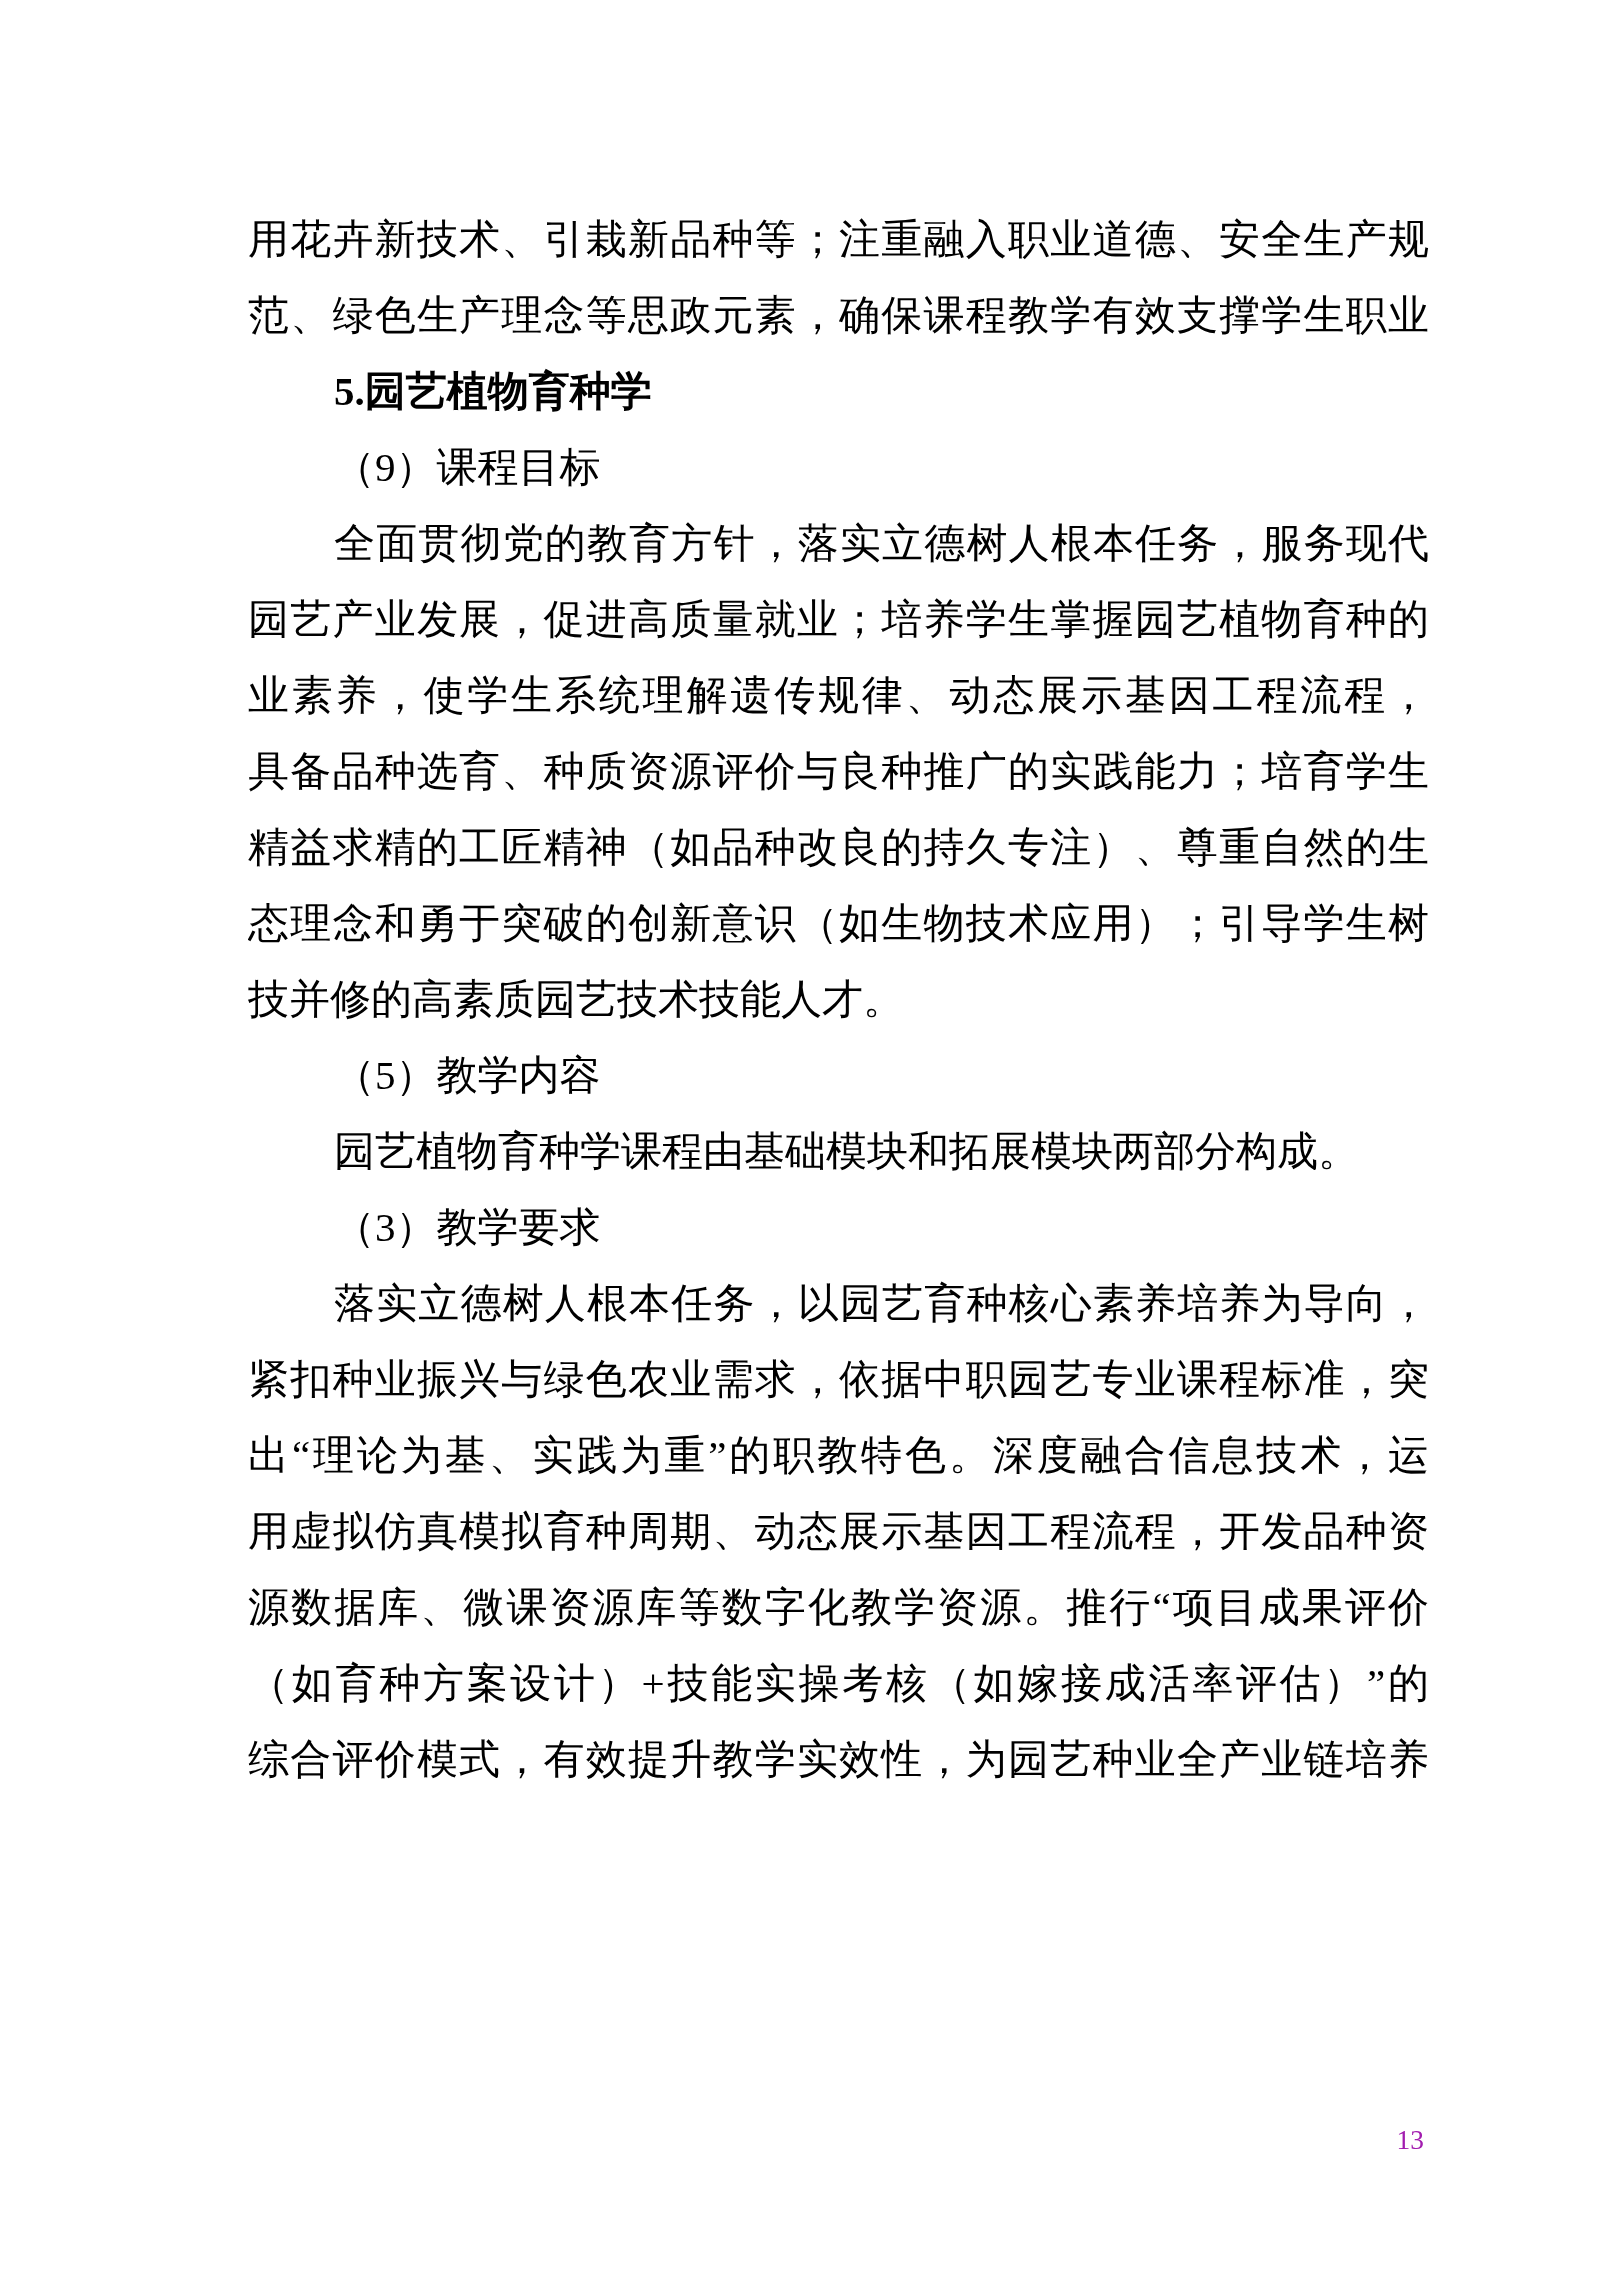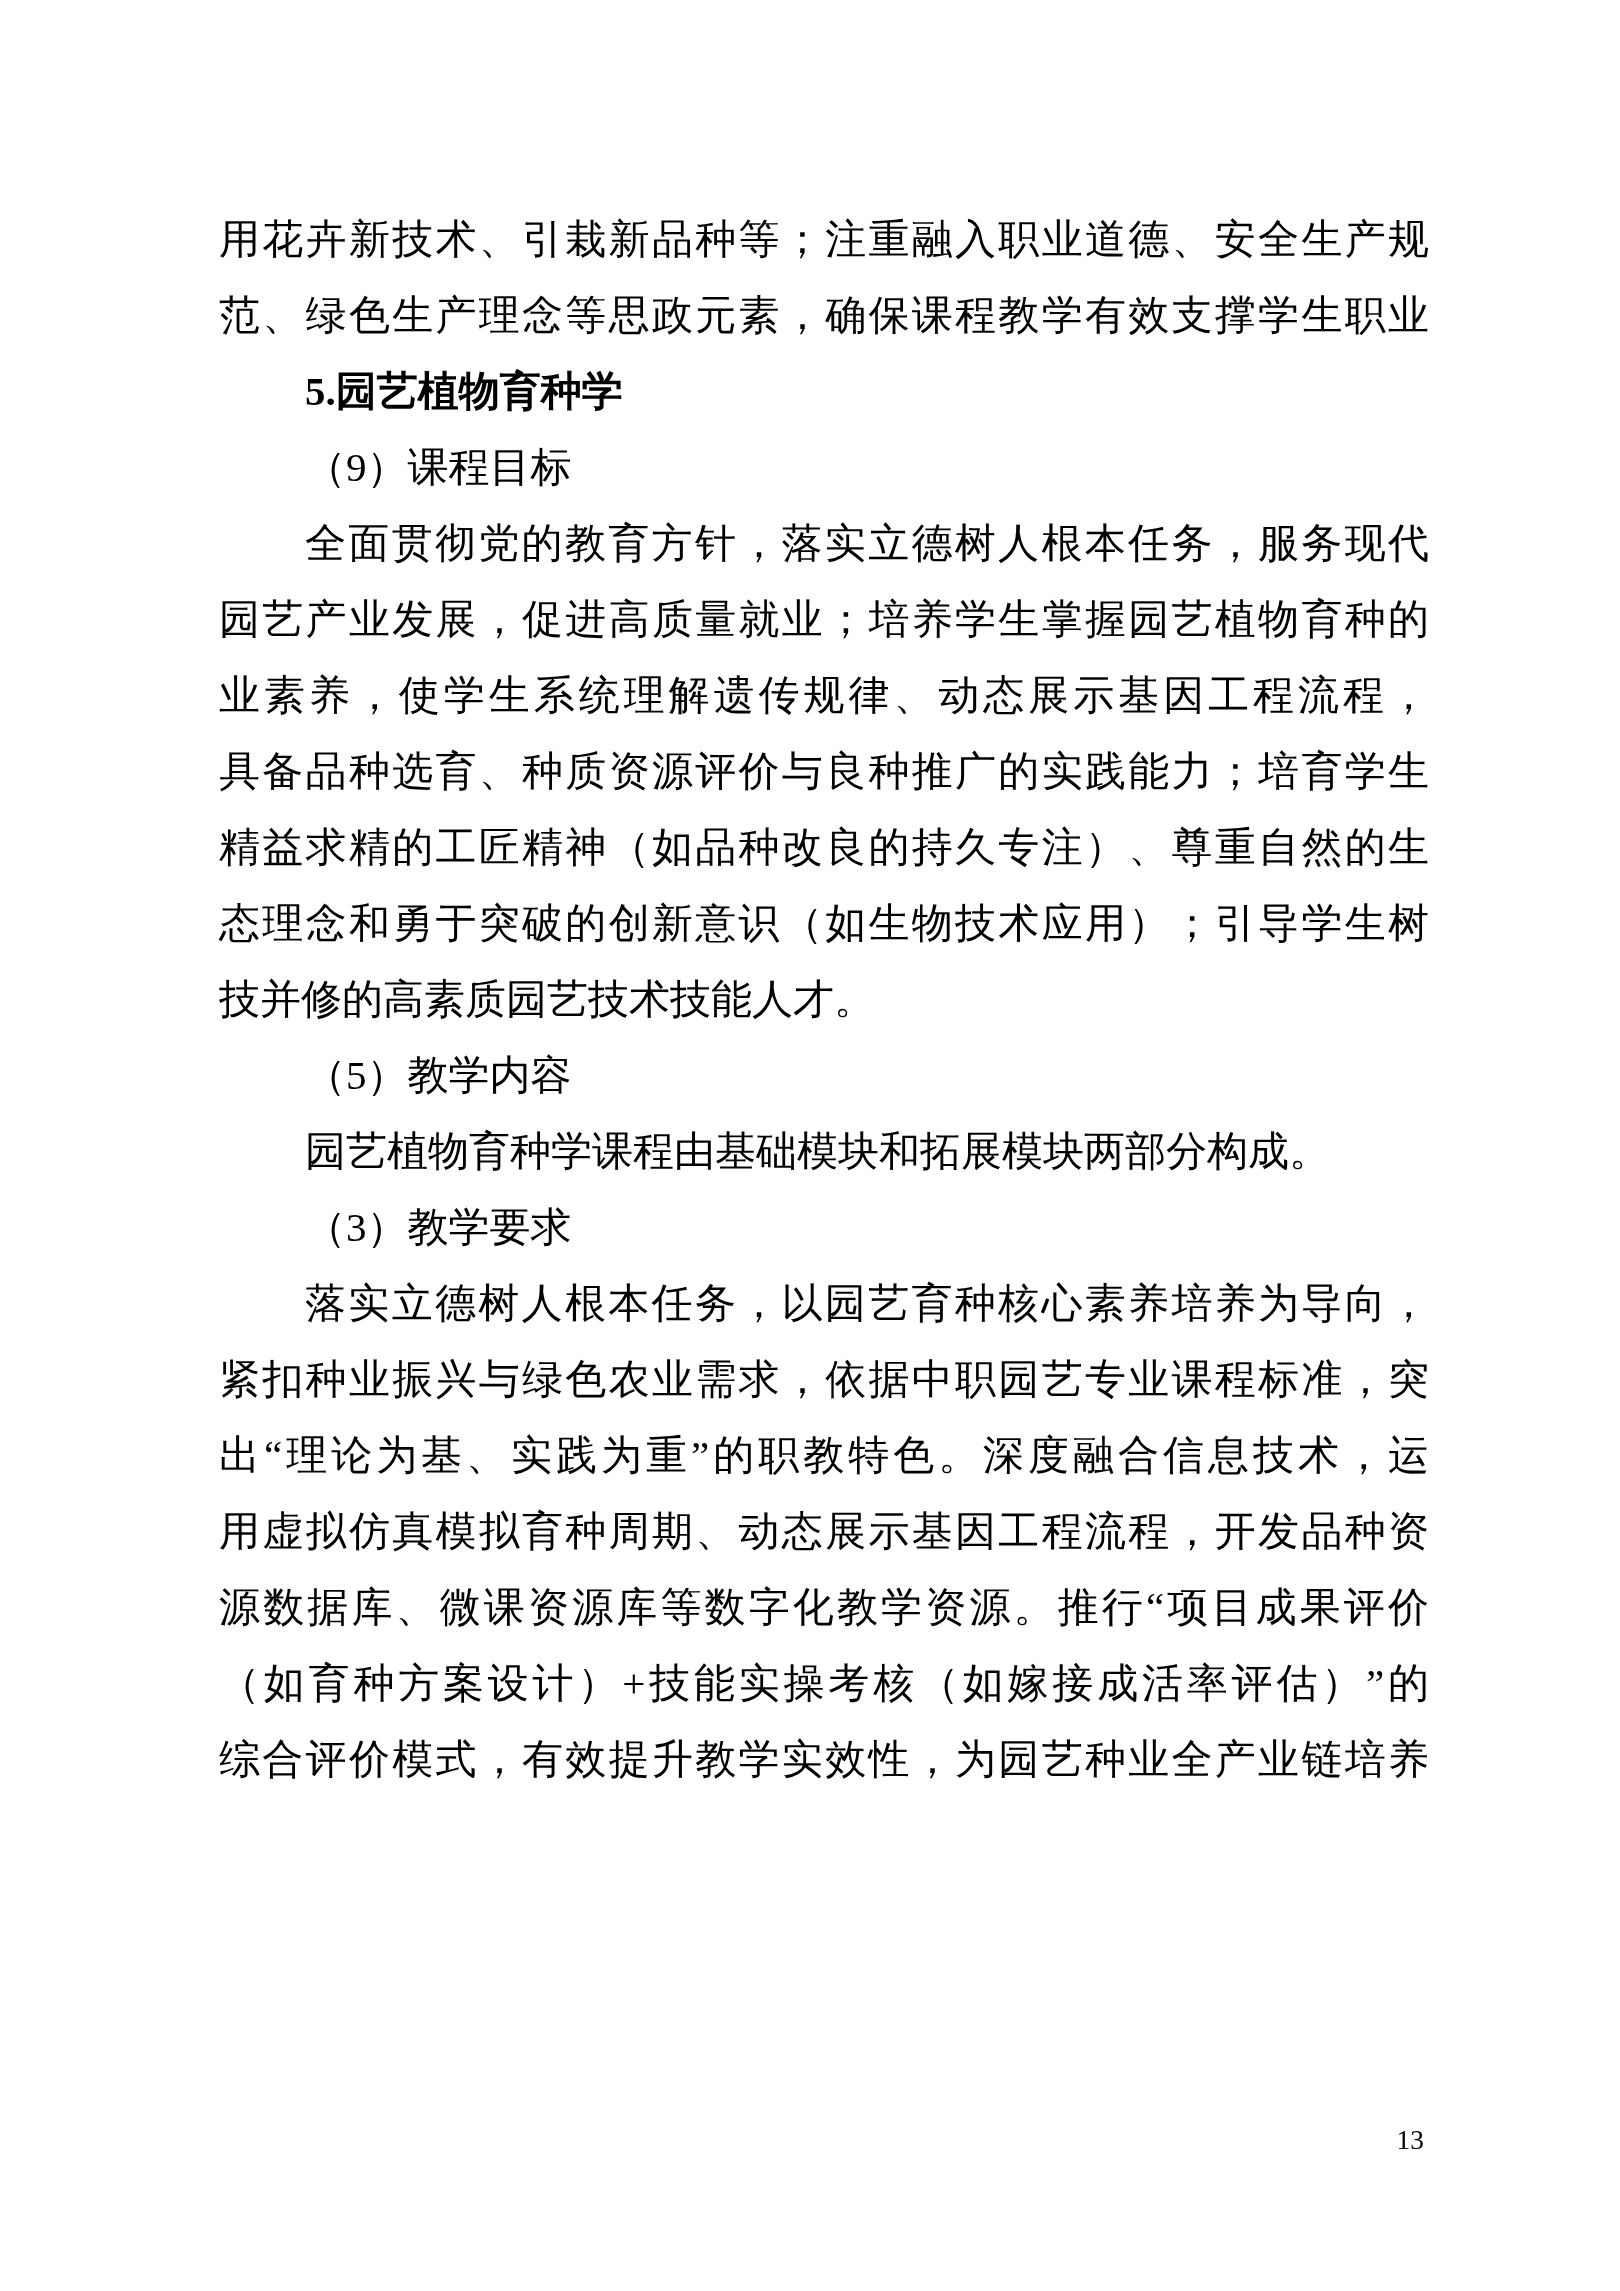--- a/index.html
+++ b/index.html
@@ -20,41 +20,42 @@
     position: absolute;
     left: 219px;
     top: 201px;
     width: 1210px;
     font-size: 41px;
     line-height: 76px;
   }
   .line {
     height: 76px;
     overflow: hidden;
+    margin-left: 29px;
   }
   .line.justify {
     text-align: justify;
     text-align-last: justify;
     text-justify: inter-character;
   }
   .line.indent {
     text-indent: 86px;
   }
   .line.bold {
     font-weight: bold;
   }
   .page-number {
     position: absolute;
     top: 2123px;
     left: 1326px;
     width: 98px;
     font-size: 27.4px;
     line-height: 35px;
     text-align: right;
-    color: #000000;
+    color: #a21caf;
   }
 </style>
 </head>
 <body>
 
 <div class="page">
   <div class="text-block" id="text-block">
       <div class="line justify">用花卉新技术、引栽新品种等；注重融入职业道德、安全生产规</div>
       <div class="line justify">范、绿色生产理念等思政元素，确保课程教学有效支撑学生职业</div>
       <div class="line indent bold">5.园艺植物育种学</div>

